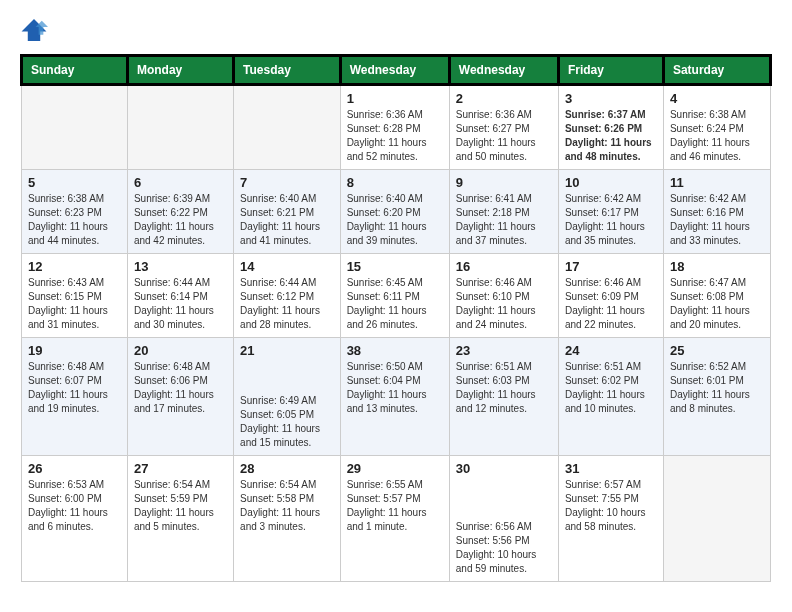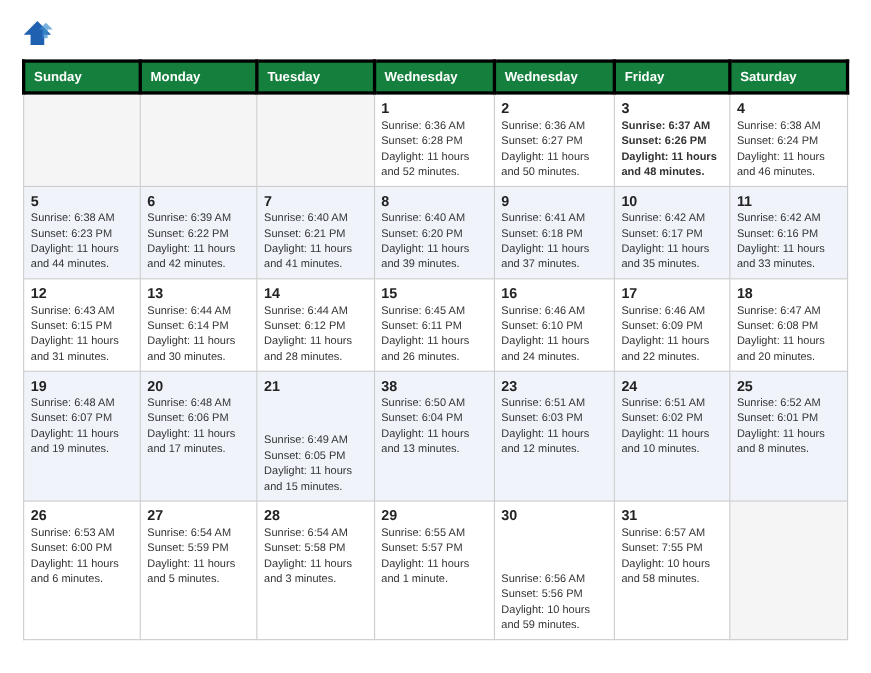--- a/index.html
+++ b/index.html
@@ -185,21 +185,21 @@
           </td>
           <td>
             <span class="day-number">8</span>
             <div class="day-info" style="white-space: pre-wrap;">Sunrise: 6:40 AM
 Sunset: 6:20 PM
 Daylight: 11 hours and 39 minutes.</div>
           </td>
           <td>
             <span class="day-number">9</span>
             <div class="day-info" style="white-space: pre-wrap;">Sunrise: 6:41 AM
-Sunset: 6:18 PM
+Sunset: 2:18 PM
 Daylight: 11 hours and 37 minutes.</div>
           </td>
           <td>
             <span class="day-number">10</span>
             <div class="day-info" style="white-space: pre-wrap;">Sunrise: 6:42 AM
 Sunset: 6:17 PM
 Daylight: 11 hours and 35 minutes.</div>
           </td>
           <td>
             <span class="day-number">11</span>

